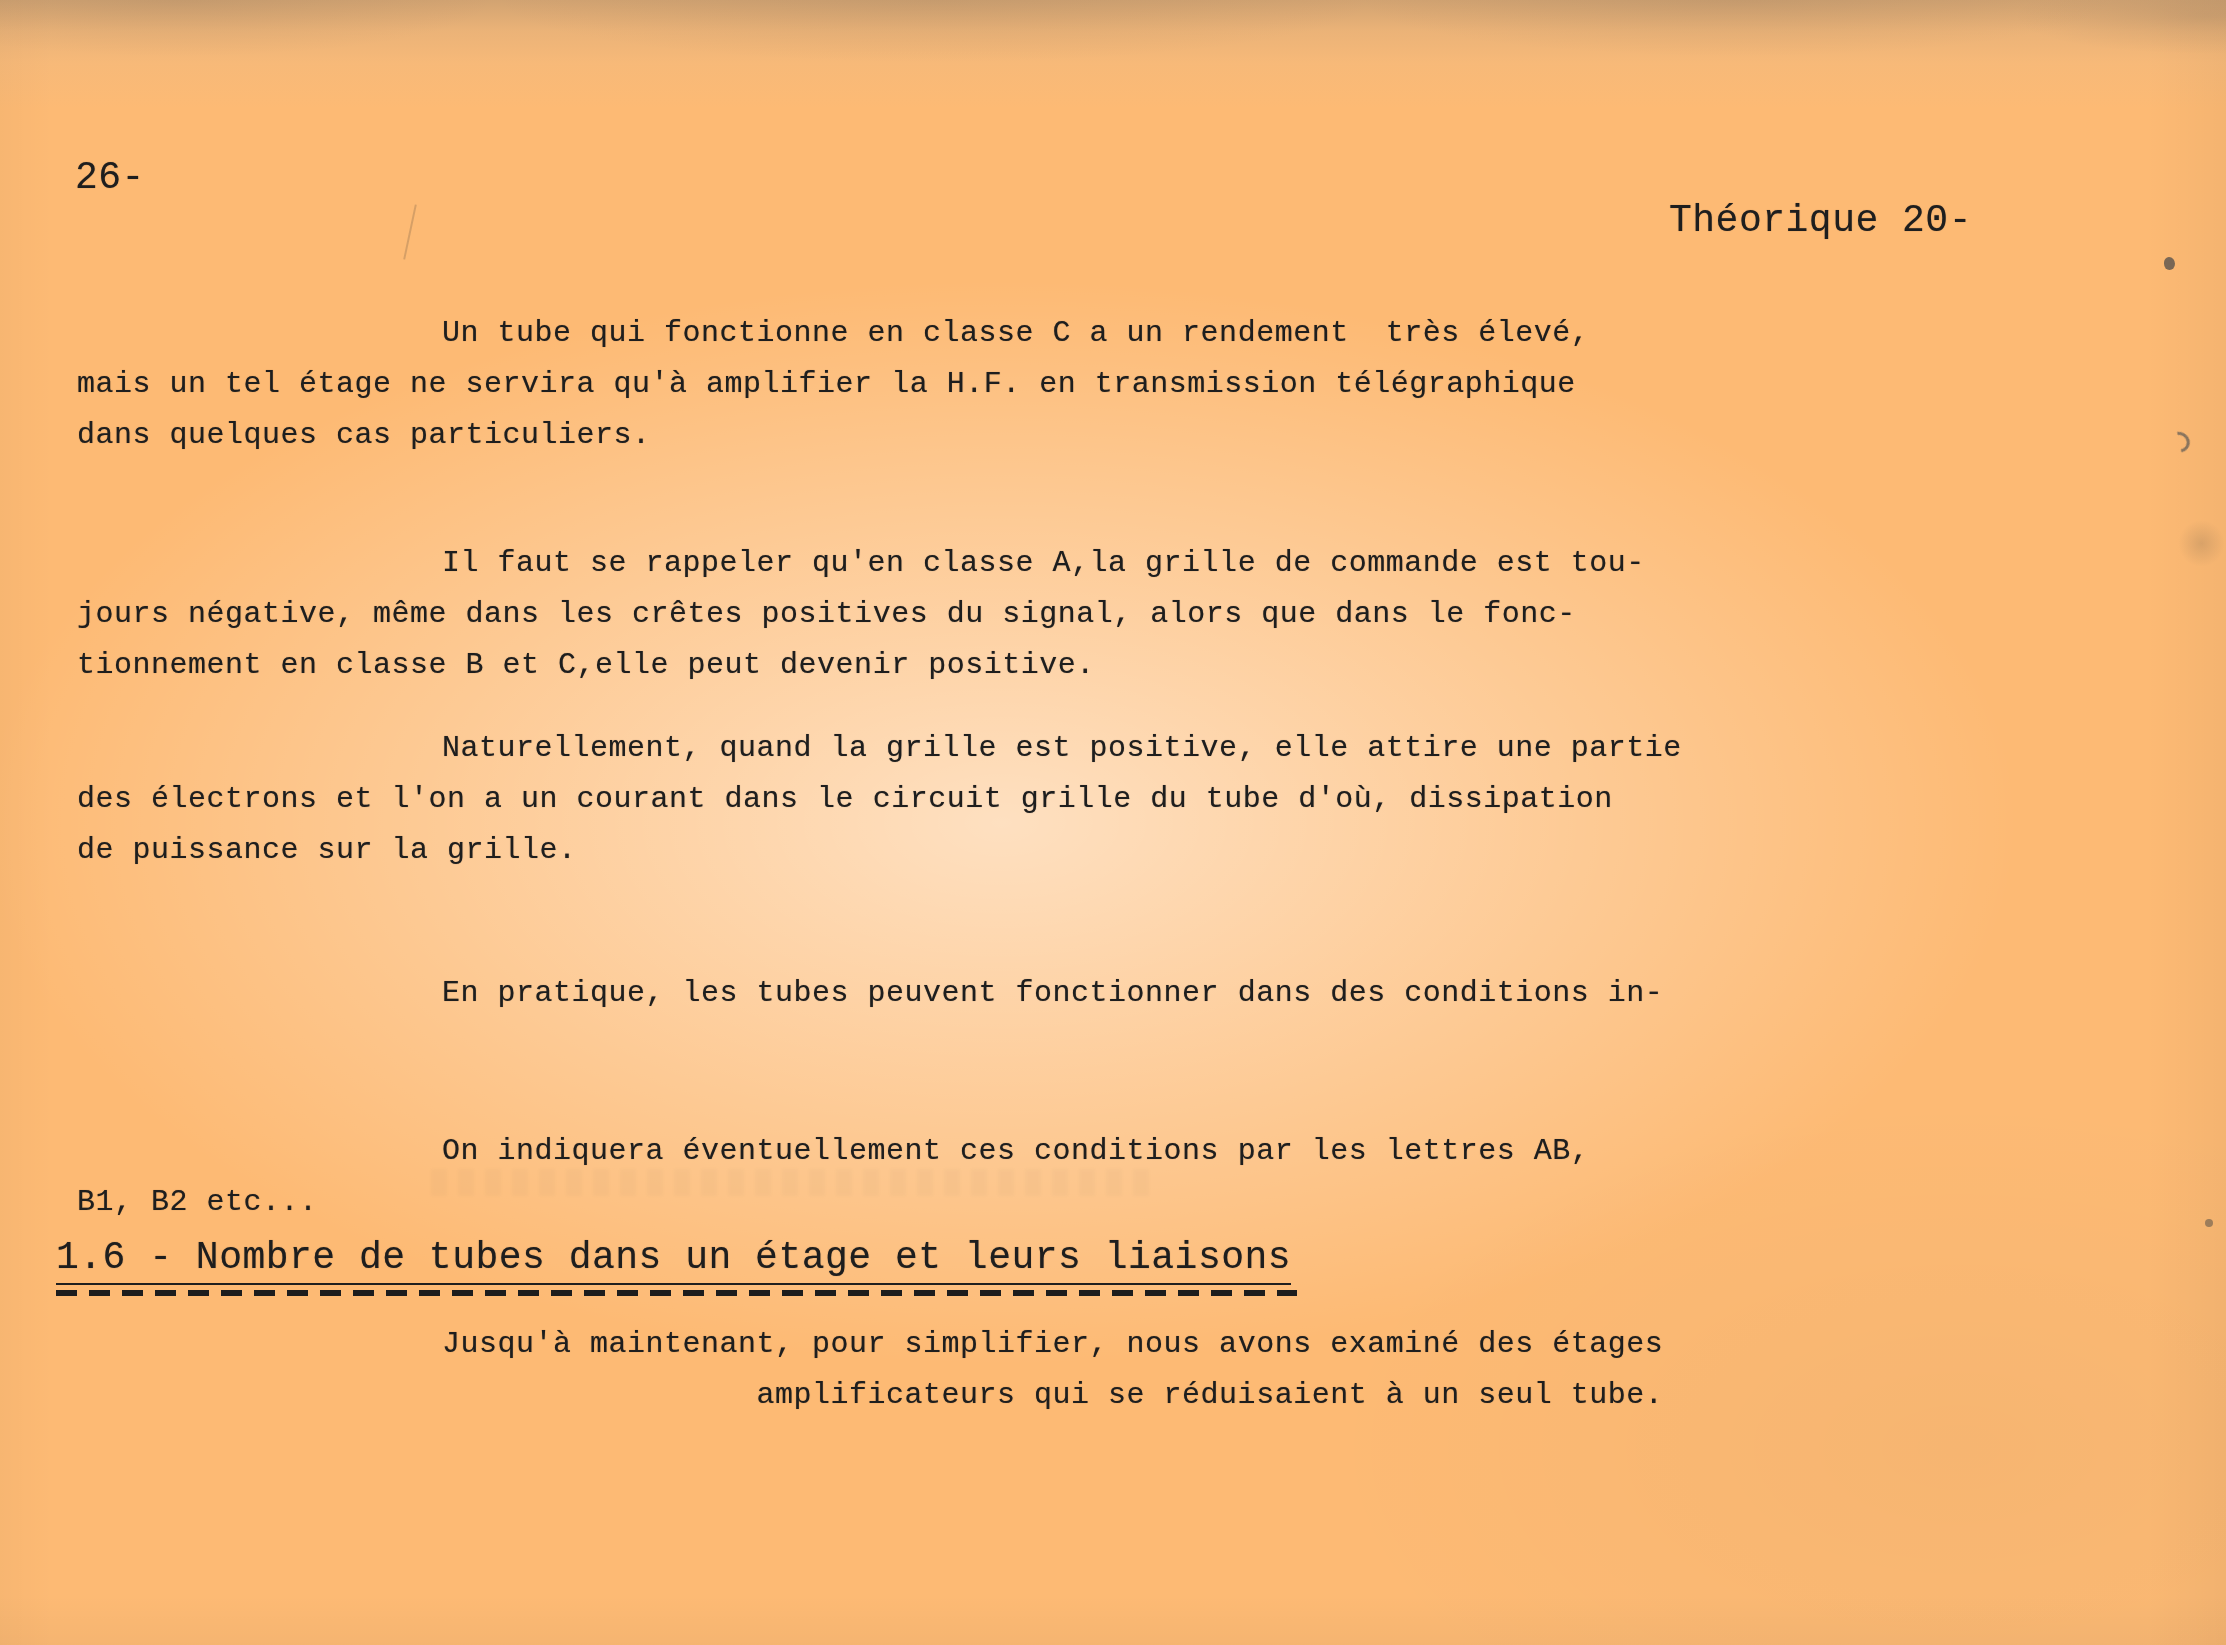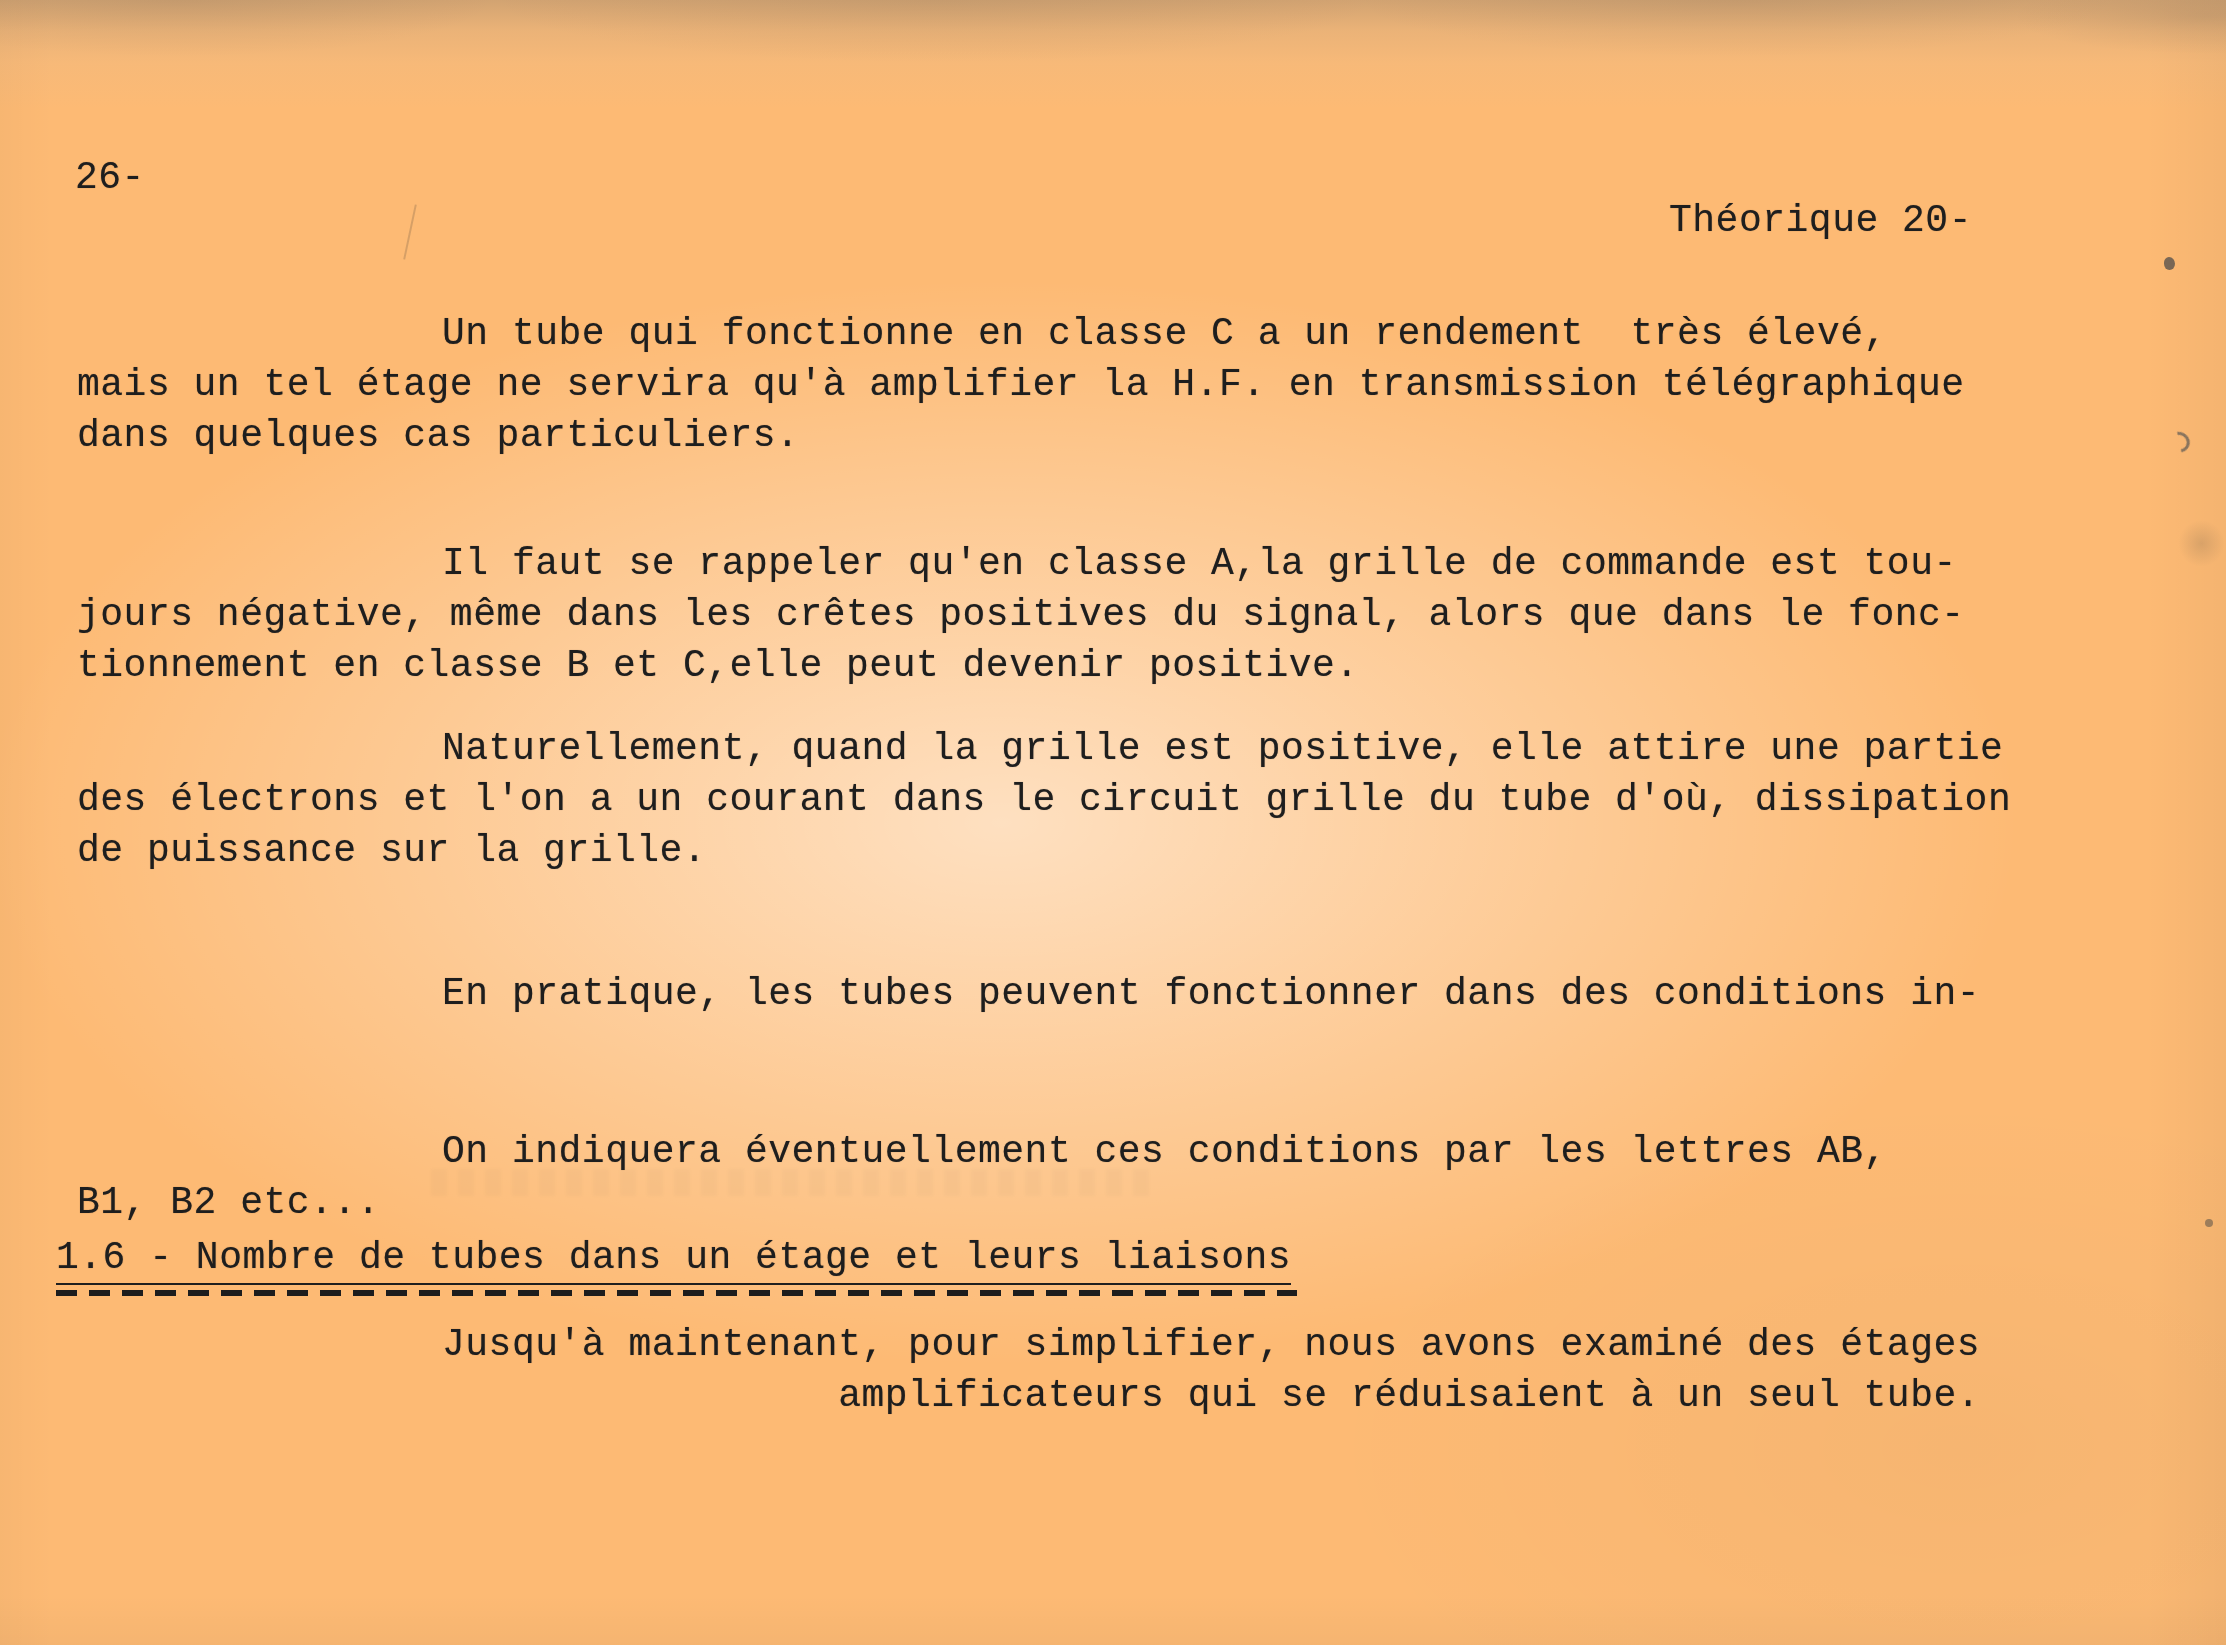--- a/index.html
+++ b/index.html
@@ -31,21 +31,21 @@
   .txt {
     position: absolute;
     font-size: 38px;
     line-height: 51px;
     letter-spacing: 0.5px;
     white-space: pre;
     text-shadow: 0 0 0.9px rgba(25,25,25,.45);
   }
   .para { position: absolute; left: 77px; }
   .line {
-    font-size: 38px;
+    font-size: 30px;
     line-height: 51px;
     letter-spacing: 0.5px;
     white-space: pre;
     text-shadow: 0 0 0.9px rgba(25,25,25,.45);
   }
   .line.first { padding-left: 365px; }
   .pagenum  { left: 75px;  top: 152px; }
   .headref  { left: 1669px; top: 148px; margin-top: 47px; }
   .p1 { top: 308px; }
   .p2 { top: 538px; }

